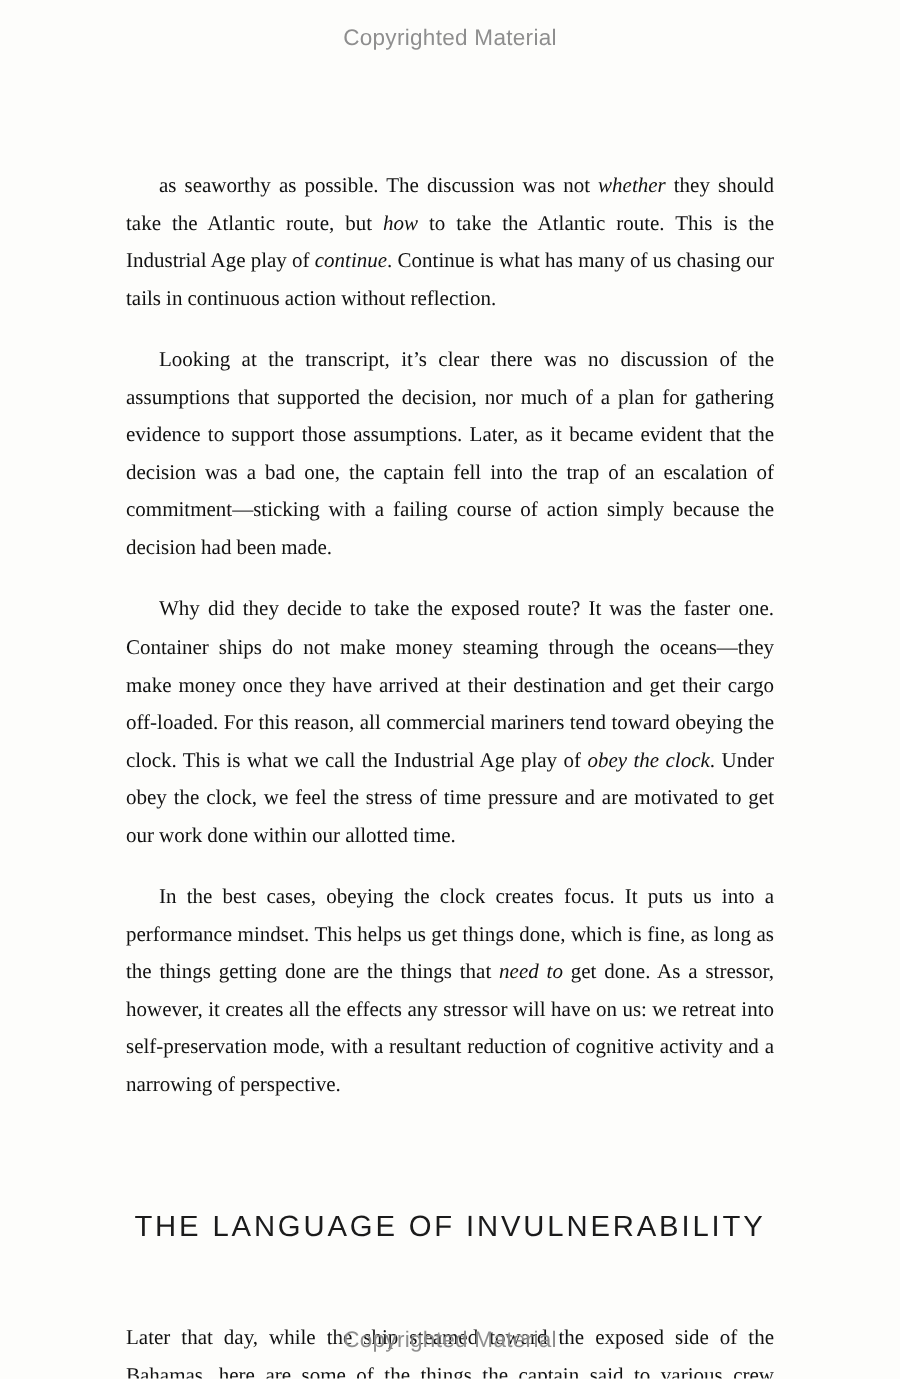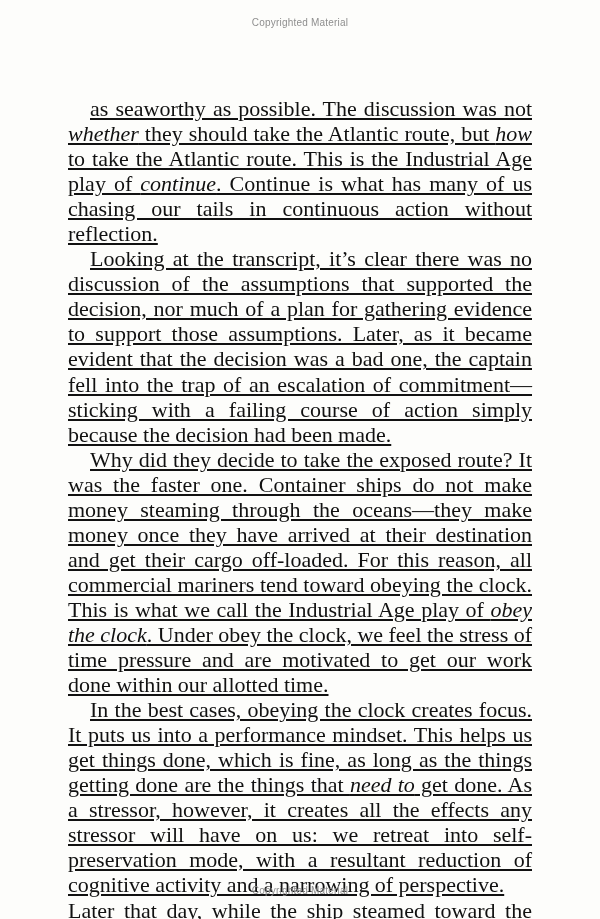--- a/index.html
+++ b/index.html
@@ -23,21 +23,21 @@
     box-sizing: border-box;
   }
 
   
   .watermark {
     position: absolute;
     left: 0;
     width: 600px;
     text-align: center;
     font-family: "Liberation Sans", sans-serif;
-    font-size: 10px;
+    font-size: 15px;
     letter-spacing: 0.2px;
     color: #8e8e8e;
     user-select: none;
   }
   .watermark-top { top: 17px; }
   .watermark-bottom { top: 885px; }
 
   
   .running-head {
     position: absolute;
@@ -72,30 +72,29 @@
 
   
   .content {
     position: absolute;
     left: 68px;
     top: 96px;
     width: 464px;
   }
 
   p.body-par {
-    margin: 0;
-    font-size: 22px;
+    margin: 16px;
+    font-size: 14px;
     line-height: 25.05px;
     text-align: justify;
     text-justify: inter-word;
     text-indent: 22px;
     hyphens: none;
     -webkit-hyphens: none;
     word-spacing: -0.1px;
-    text-decoration: underline;
   }
   p.no-indent { text-indent: 0; }
   p.body-par i { font-style: italic; }
 
   
   h2.section-heading {
     margin: 0;
     padding: 0;
     font-family: "Liberation Sans", sans-serif;
     font-weight: 400;
@@ -117,20 +116,23 @@
 
   <div class="watermark watermark-top">Copyrighted Material</div>
 
 
   <div class="content">
     <p class="body-par"><span>as seaworthy as possible. The discussion was not </span><i>whether</i><span> they should take the Atlantic route, but </span><i>how</i><span> to take the Atlantic route. This is the Industrial Age play of </span><i>continue</i><span>. Continue is what has many of us chasing our tails in continuous action without reflection.</span></p>
     <p class="body-par"><span>Looking at the transcript, it’s clear there was no discussion of the assumptions that supported the decision, nor much of a plan for gathering evidence to support those assumptions. Later, as it became evident that the decision was a bad one, the captain fell into the trap of an escalation of commitment—sticking with a failing course of action simply because the decision had been made.</span></p>
     <p class="body-par"><span>Why did they decide to take the exposed route? It was the faster one. Container ships do not make money steaming through the oceans—they make money once they have arrived at their destination and get their cargo off-loaded. For this reason, all commercial mariners tend toward obeying the clock. This is what we call the Industrial Age play of </span><i>obey the clock</i><span>. Under obey the clock, we feel the stress of time pressure and are motivated to get our work done within our allotted time.</span></p>
     <p class="body-par"><span>In the best cases, obeying the clock creates focus. It puts us into a performance mindset. This helps us get things done, which is fine, as long as the things getting done are the things that </span><i>need to</i><span> get done. As a stressor, however, it creates all the effects any stressor will have on us: we retreat into self-preservation mode, with a resultant reduction of cognitive activity and a narrowing of perspective.</span></p>
 
+    <div class="heading-block">
+      <h2 class="section-heading">THE LANGUAGE OF INVULNERABILITY</h2>
+    </div>
 
     <p class="body-par no-indent"><span>Later that day, while the ship steamed toward the exposed side of the Bahamas, here are some of the things the captain said to various crew members:</span></p>
 
   </div>
 
   <div class="watermark watermark-bottom">Copyrighted Material</div>
 
 </div>
 
 </body></html>

